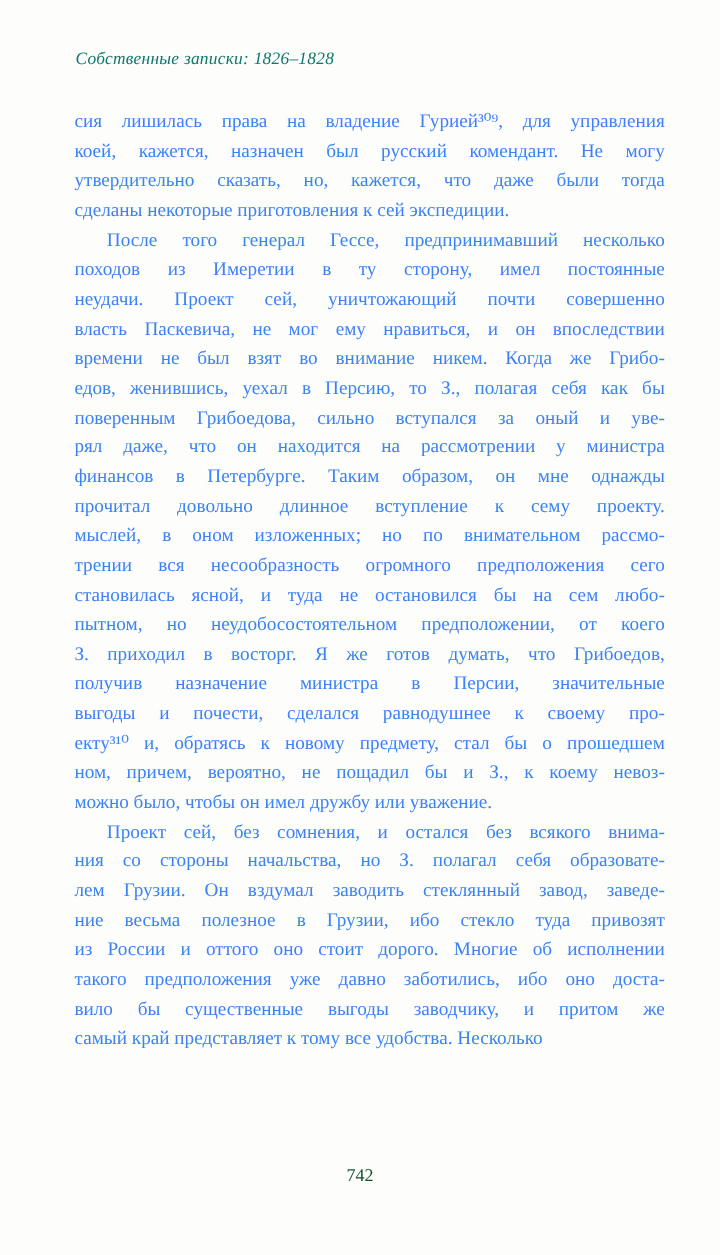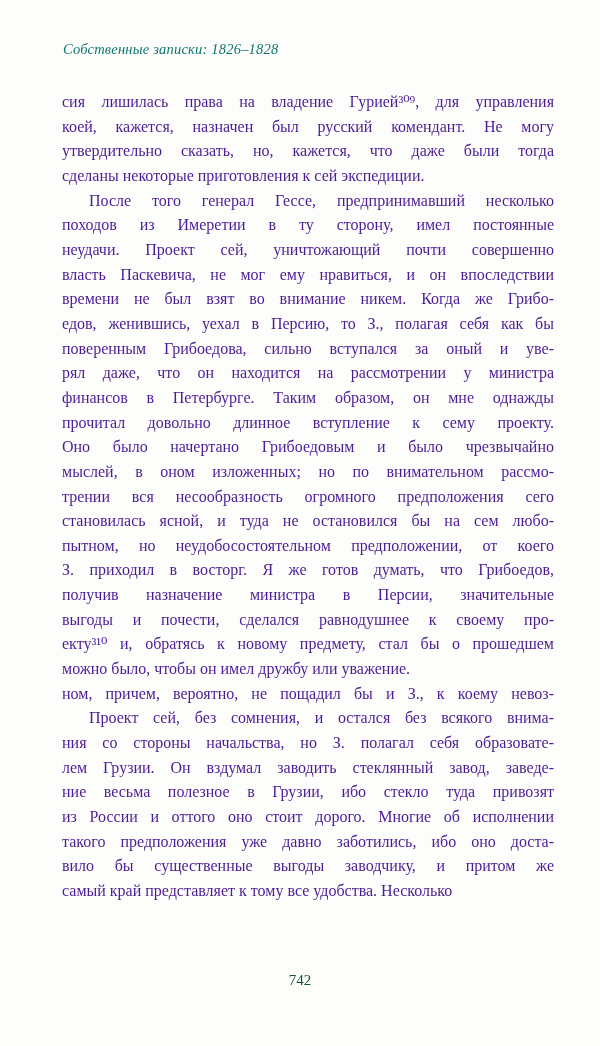--- a/index.html
+++ b/index.html
@@ -28,21 +28,21 @@
     letter-spacing: 0.2px;
     color: #0f766e;
   }
   .text-body {
     position: absolute;
     left: 62px;
     top: 90px;
     width: 492px;
     font-size: 16px;
     line-height: 24.65px;
-    color: #4c1d95;
+    color: #3b82f6;
   }
   .line {
     text-align: justify;
     text-align-last: justify;
   }
   .line.last {
     text-align-last: left;
   }
   .line.indent {
     text-indent: 27px;
@@ -71,31 +71,30 @@
       <div class="line indent">После того генерал Гессе, предпринимавший несколько</div>
       <div class="line">походов из Имеретии в ту сторону, имел постоянные</div>
       <div class="line">неудачи. Проект сей, уничтожающий почти совершенно</div>
       <div class="line">власть Паскевича, не мог ему нравиться, и он впоследствии</div>
       <div class="line">времени не был взят во внимание никем. Когда же Грибо-</div>
       <div class="line">едов, женившись, уехал в Персию, то З., полагая себя как бы</div>
       <div class="line">поверенным Грибоедова, сильно вступался за оный и уве-</div>
       <div class="line">рял даже, что он находится на рассмотрении у министра</div>
       <div class="line">финансов в Петербурге. Таким образом, он мне однажды</div>
       <div class="line">прочитал довольно длинное вступление к сему проекту.</div>
-      <div class="line">Оно было начертано Грибоедовым и было чрезвычайно</div>
       <div class="line">мыслей, в оном изложенных; но по внимательном рассмо-</div>
       <div class="line">трении вся несообразность огромного предположения сего</div>
       <div class="line">становилась ясной, и туда не остановился бы на сем любо-</div>
       <div class="line">пытном, но неудобосостоятельном предположении, от коего</div>
       <div class="line">З. приходил в восторг. Я же готов думать, что Грибоедов,</div>
       <div class="line">получив назначение министра в Персии, значительные</div>
       <div class="line">выгоды и почести, сделался равнодушнее к своему про-</div>
       <div class="line">екту³¹⁰ и, обратясь к новому предмету, стал бы о прошедшем</div>
+      <div class="line">ном, причем, вероятно, не пощадил бы и З., к коему невоз-</div>
       <div class="line last">можно было, чтобы он имел дружбу или уважение.</div>
-      <div class="line">ном, причем, вероятно, не пощадил бы и З., к коему невоз-</div>
       <div class="line indent">Проект сей, без сомнения, и остался без всякого внима-</div>
       <div class="line">ния со стороны начальства, но З. полагал себя образовате-</div>
       <div class="line">лем Грузии. Он вздумал заводить стеклянный завод, заведе-</div>
       <div class="line">ние весьма полезное в Грузии, ибо стекло туда привозят</div>
       <div class="line">из России и оттого оно стоит дорого. Многие об исполнении</div>
       <div class="line">такого предположения уже давно заботились, ибо оно доста-</div>
       <div class="line">вило бы существенные выгоды заводчику, и притом же</div>
       <div class="line last">самый край представляет к тому все удобства. Несколько</div>
     </div>
 

